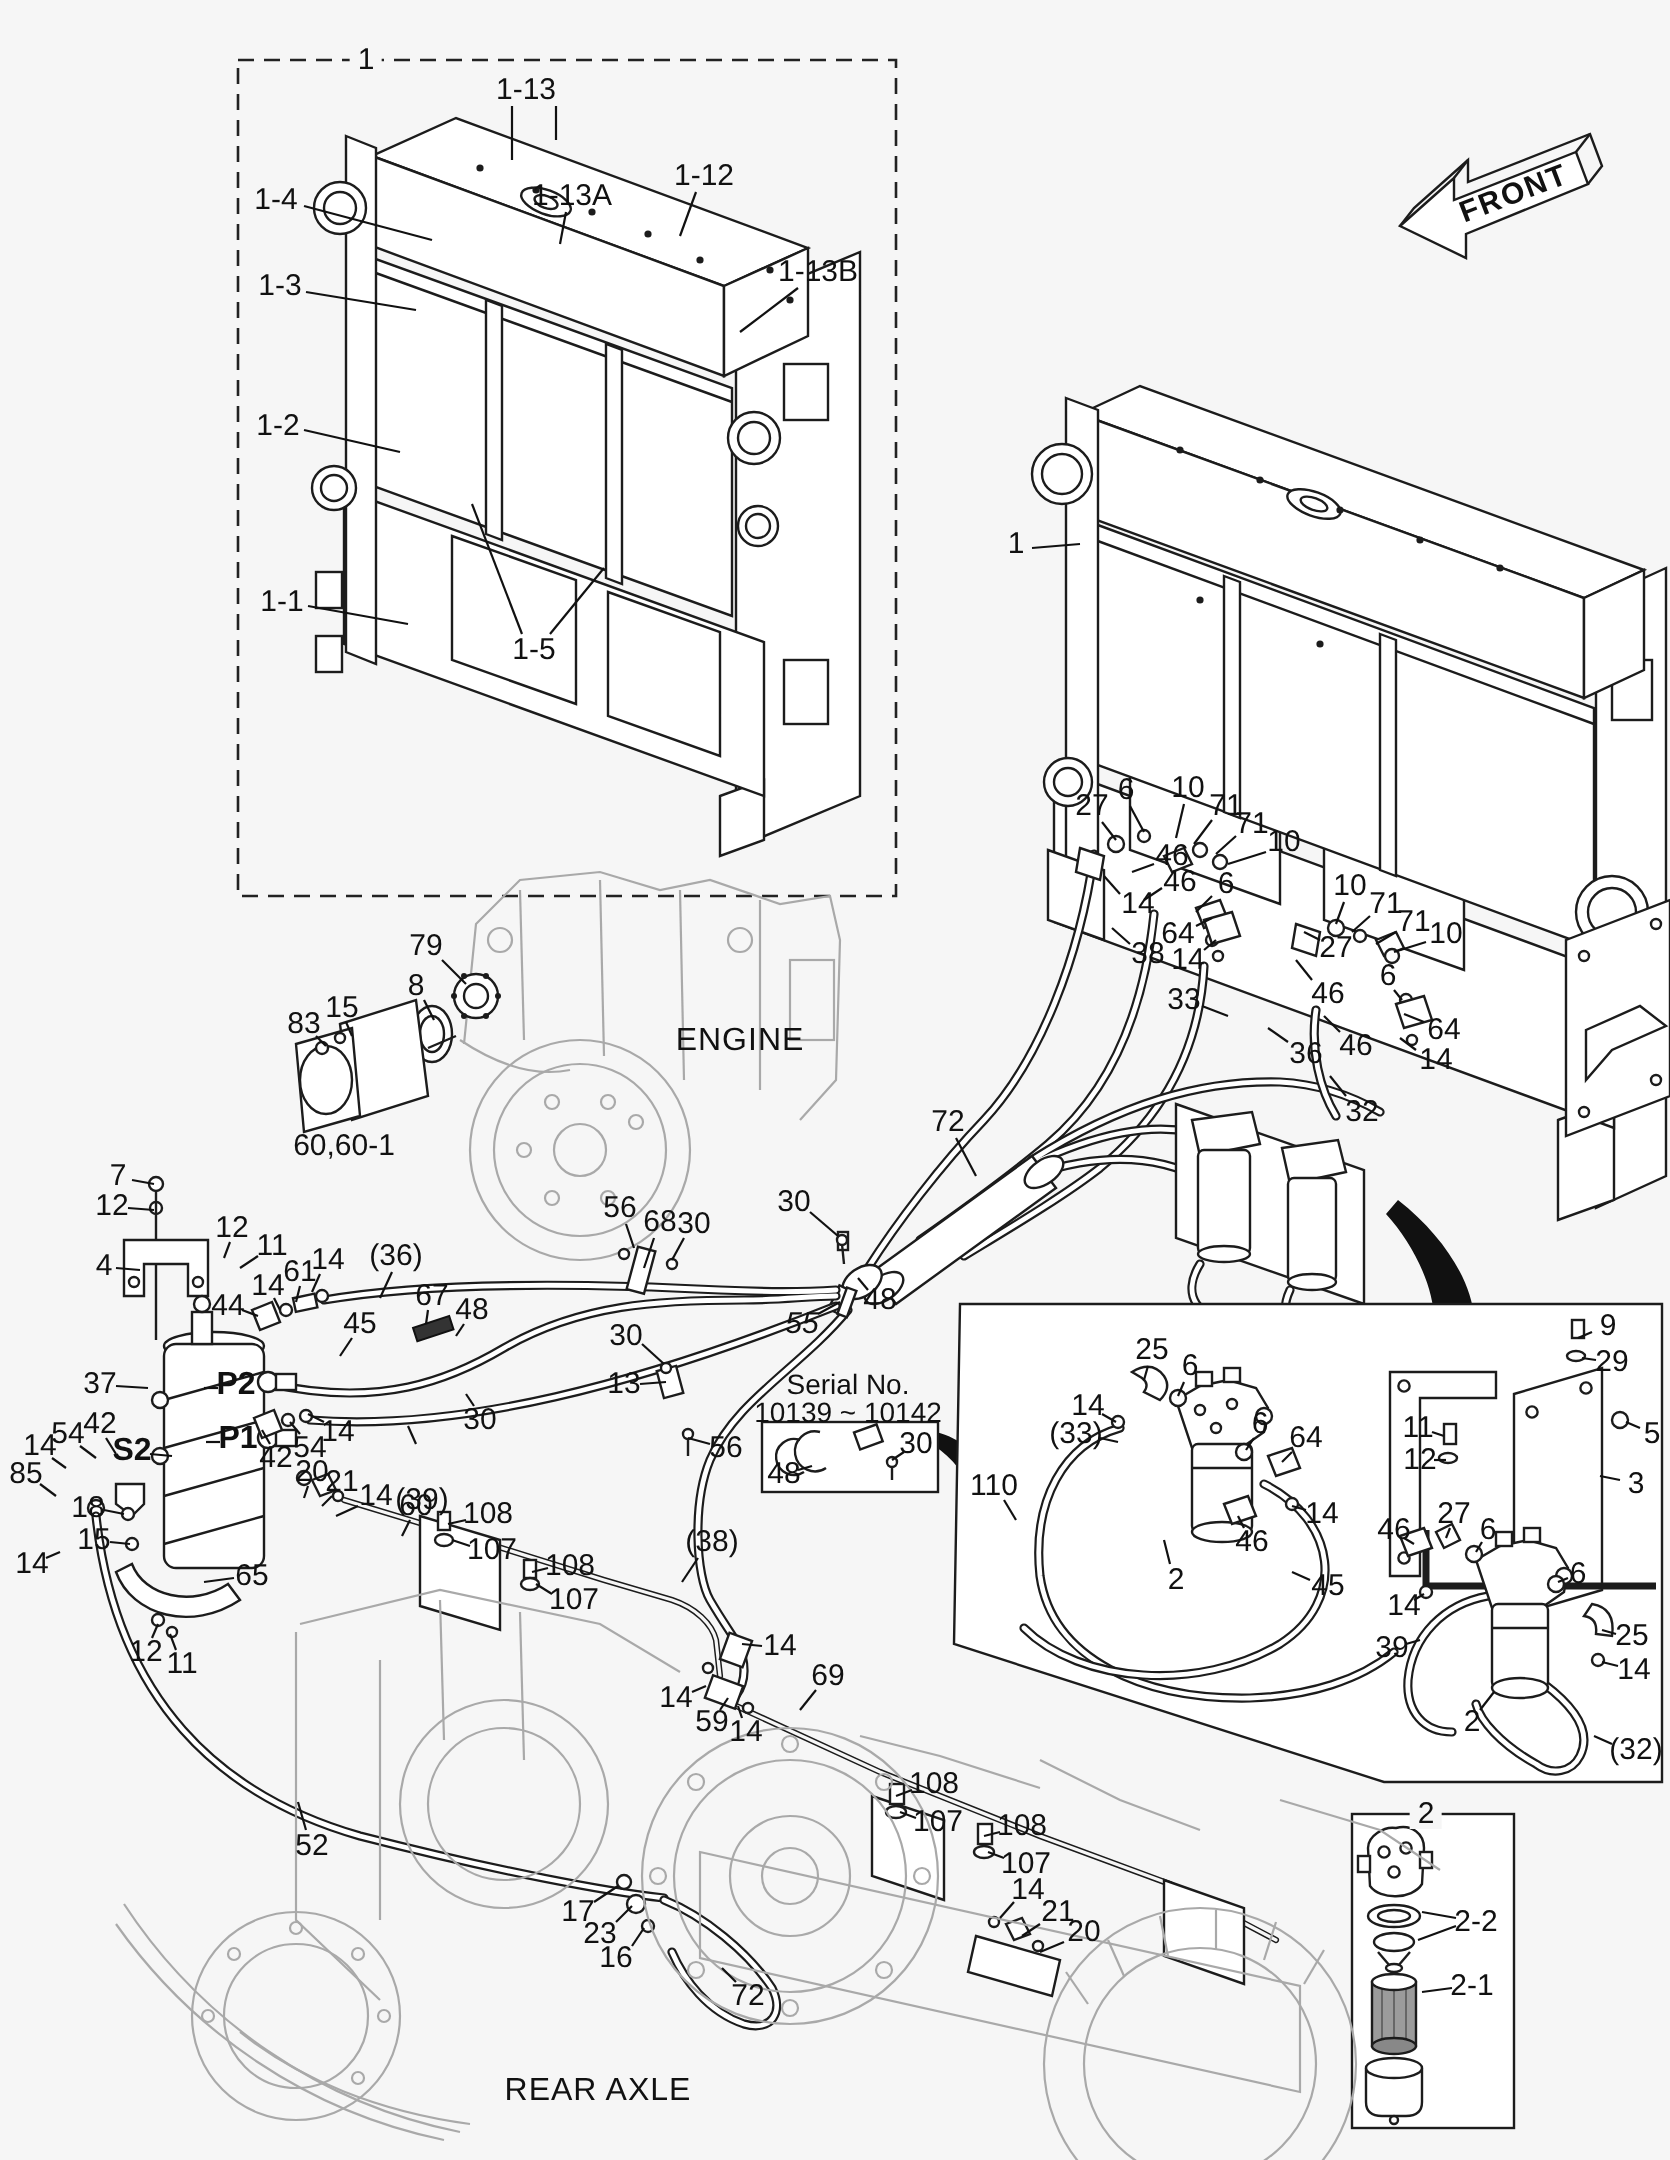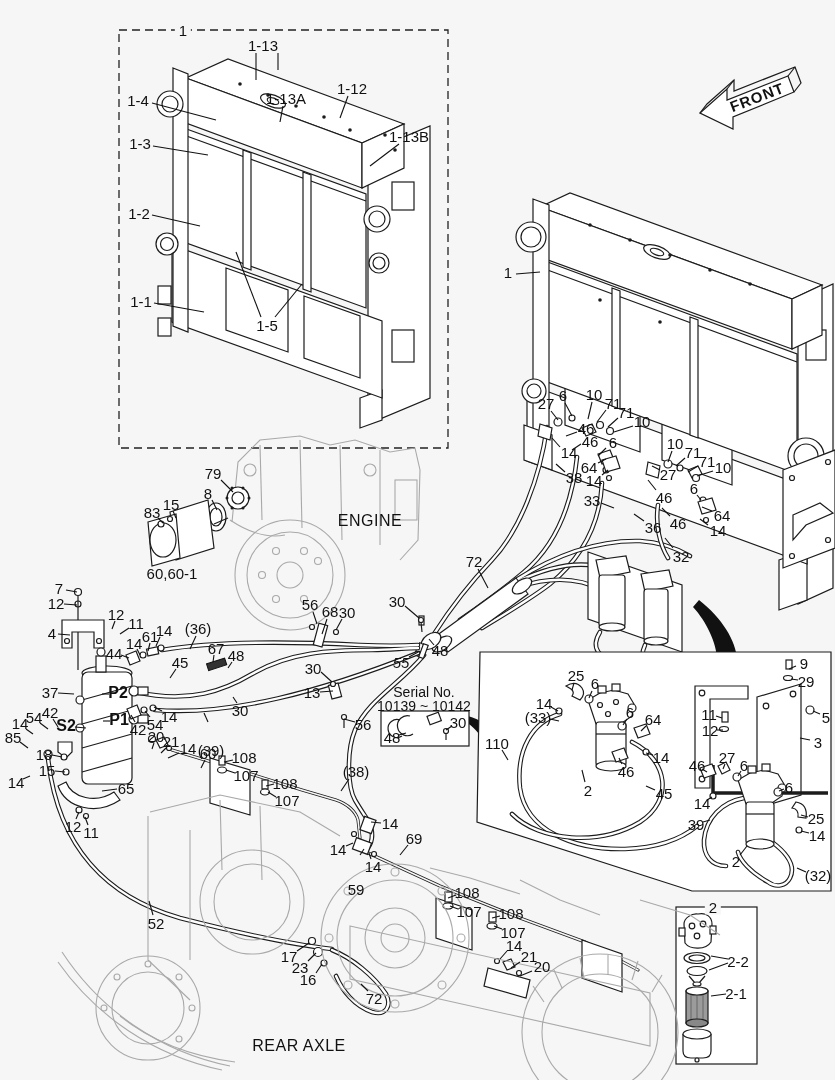--- a/index.html
+++ b/index.html
@@ -738,21 +738,21 @@
       <div class="lbl" style="left: 246px; top: 775px;">107</div>
       <div class="lbl" style="left: 126px; top: 788px;">65</div>
       <div class="lbl" style="left: 73px; top: 826px;">12</div>
       <div class="lbl" style="left: 91px; top: 832px;">11</div>
       <div class="lbl" style="left: 285px; top: 783px;">108</div>
       <div class="lbl" style="left: 287px; top: 800px;">107</div>
       <div class="lbl" style="left: 156px; top: 923px;">52</div>
       <div class="lbl" style="left: 356px; top: 771px;">(38)</div>
       <div class="lbl" style="left: 390px; top: 823px;">14</div>
       <div class="lbl" style="left: 338px; top: 849px;">14</div>
-      <div class="lbl" style="left: 356px; top: 889px; text-align: center;">59</div>
+      <div class="lbl" style="left: 356px; top: 861px; text-align: center;">59</div>
       <div class="lbl" style="left: 373px; top: 866px;">14</div>
       <div class="lbl" style="left: 414px; top: 838px;">69</div>
       <div class="lbl" style="left: 467px; top: 892px;">108</div>
       <div class="lbl" style="left: 469px; top: 911px;">107</div>
       <div class="lbl" style="left: 511px; top: 913px;">108</div>
       <div class="lbl" style="left: 513px; top: 932px;">107</div>
       <div class="lbl" style="left: 514px; top: 945px;">14</div>
       <div class="lbl" style="left: 529px; top: 956px;">21</div>
       <div class="lbl" style="left: 542px; top: 966px;">20</div>
       <div class="lbl" style="left: 289px; top: 956px;">17</div>

